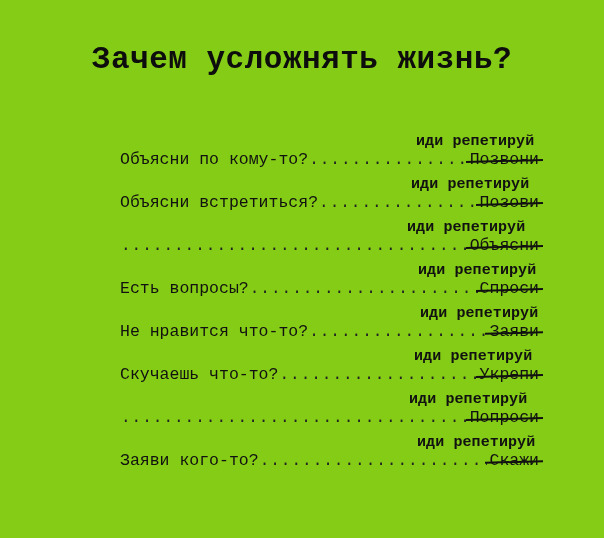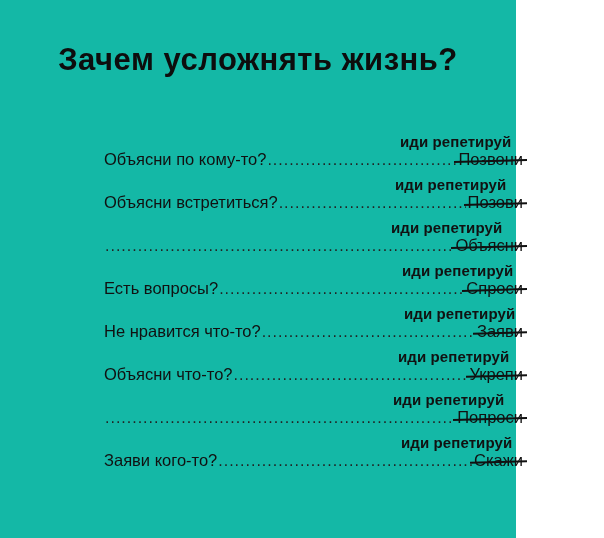--- a/index.html
+++ b/index.html
@@ -9,40 +9,41 @@
   body {
     width: 604px;
     height: 538px;
     background: #ffffff;
     font-family: "Liberation Sans", sans-serif;
     color: #111111;
     overflow: hidden;
   }
   .poster {
     position: relative;
-    width: 516px;
+    width: 604px;
     height: 538px;
-    background: #14b8a6;
+    background: #84cc16;
     box-sizing: border-box;
+    font-family: Liberation Mono, monospace;
   }
   .title {
     position: absolute;
     left: 0;
     right: 0;
     top: 42px;
     text-align: center;
     font-size: 31px;
     font-weight: bold;
     letter-spacing: 0.5px;
     color: #0d0d0d;
     white-space: nowrap;
   }
   .lines {
     position: absolute;
-    left: 104px;
+    left: 120px;
     top: 132px;
     width: 420px;
     text-align: center;
   }
   .line {
     position: relative;
     height: 43px;
   }
   .question-row {
     position: absolute;
@@ -142,21 +143,21 @@
       <div class="question-row">
         <span class="question">Не нравится что-то?</span>
         <span class="dots">..........................................................................</span>
         <span class="answer"><span>Заяви</span><span class="strike"></span></span>
       </div>
     </div>
 
     <div class="line">
       <div class="overlay" style="left:294px;">иди репетируй</div>
       <div class="question-row">
-        <span class="question">Объясни что-то?</span>
+        <span class="question">Скучаешь что-то?</span>
         <span class="dots">..........................................................................</span>
         <span class="answer"><span>Укрепи</span><span class="strike"></span></span>
       </div>
     </div>
 
     <div class="line">
       <div class="overlay" style="left:289px;">иди репетируй</div>
       <div class="question-row">
         <span class="dots">..........................................................................</span>
         <span class="answer"><span>Попроси</span><span class="strike"></span></span>

